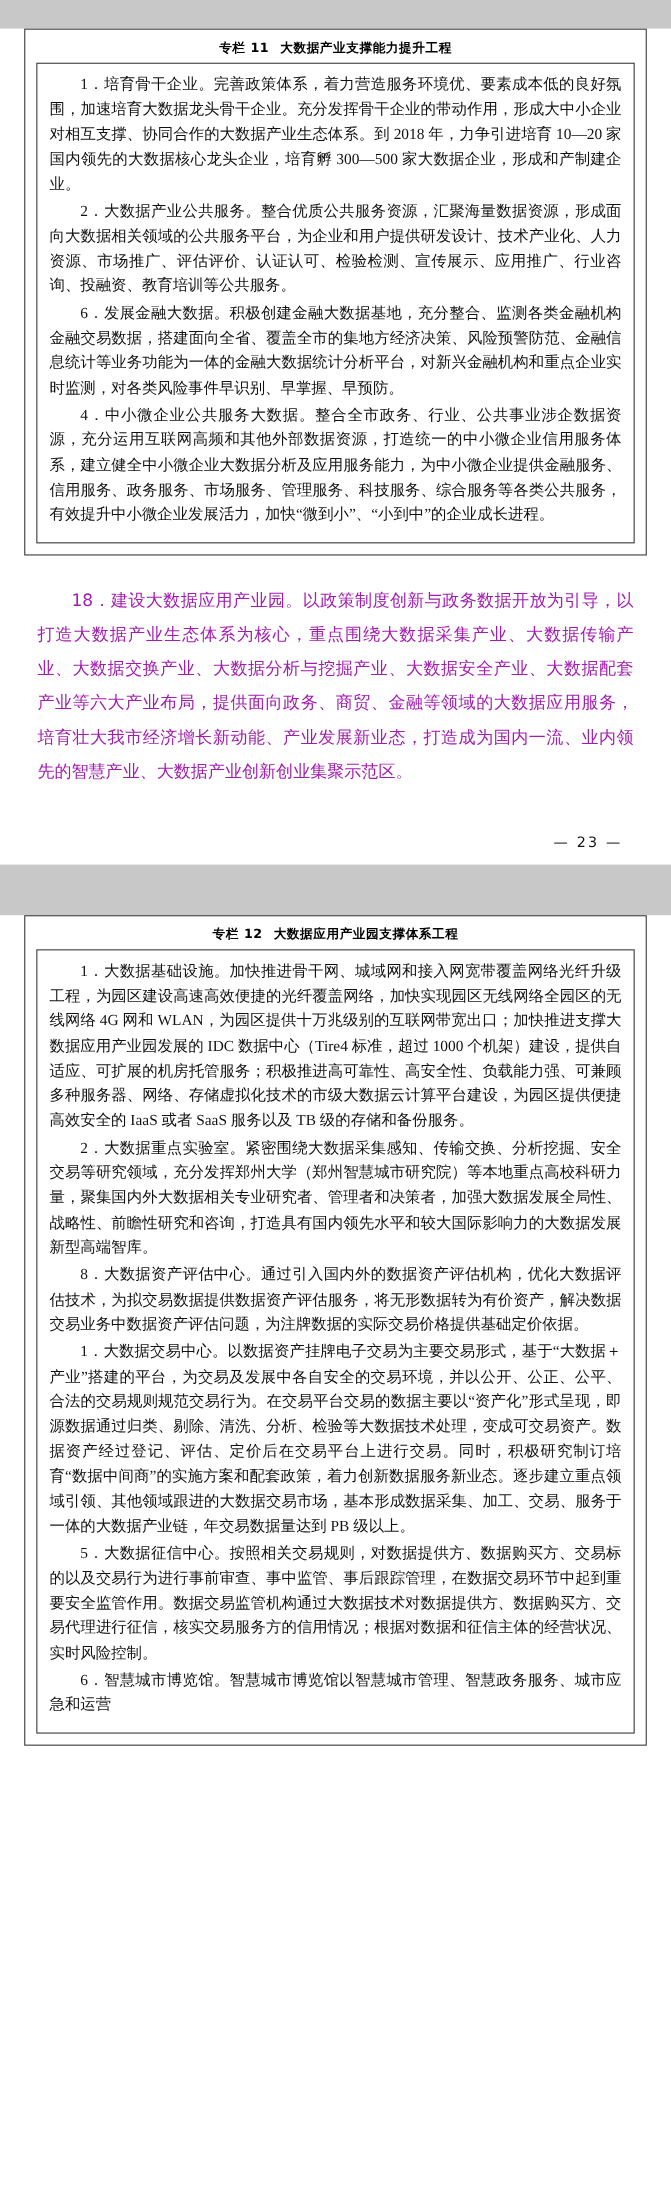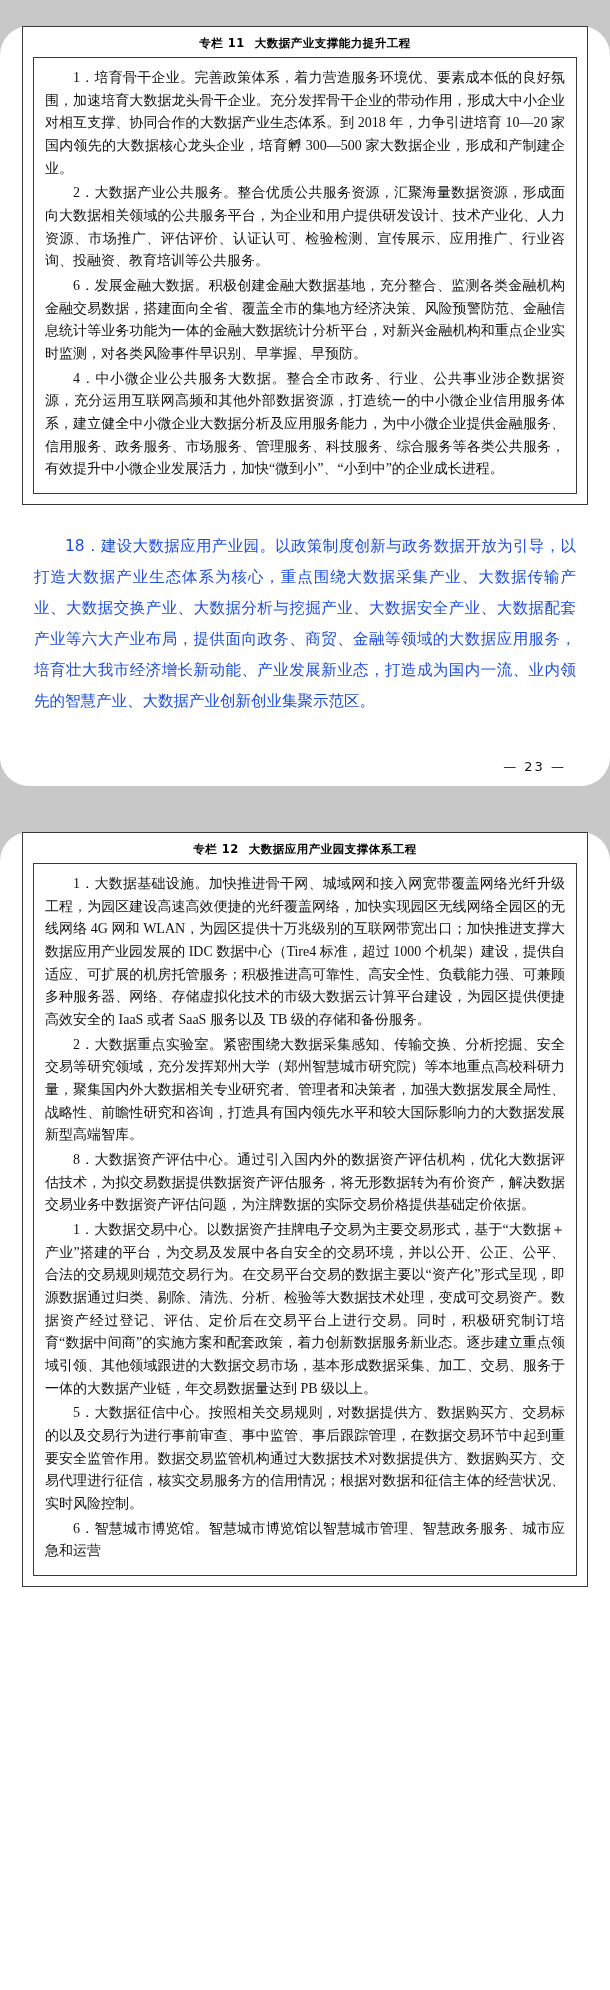--- a/index.html
+++ b/index.html
@@ -9,21 +9,20 @@
   }
   body {
     width: 610px;
     font-family: "DejaVu Sans", "Liberation Sans", sans-serif;
   }
   .page {
     position: relative;
     width: 610px;
     background: #ffffff;
     box-sizing: border-box;
-    border-radius: 29px;
   }
   .page-1 { height: 760px; padding: 0; }
   .page-gap { height: 20px; background: #c8c8c8; }
   .page-2 { height: 1210px; padding: 0; }
 
   
   .feature-box {
     border: 1px solid #3a3a3a;
     margin: 26px 22px 0 22px;
     padding: 0;
@@ -56,21 +55,21 @@
   }
 
   
   .body-par {
     margin: 26px 34px 0 34px;
     font-size: 15.5px;
     line-height: 2.0;
     text-align: justify;
     text-justify: inter-ideograph;
     text-indent: 2em;
-    color: #1d4ed8;
+    color: #a21caf;
     font-family: "DejaVu Sans", "Liberation Sans", sans-serif;
   }
 
   
   .page-num {
     position: absolute;
     font-size: 13px;
     color: #111;
     letter-spacing: 2px;
     font-family: "DejaVu Sans", "Liberation Sans", sans-serif;

